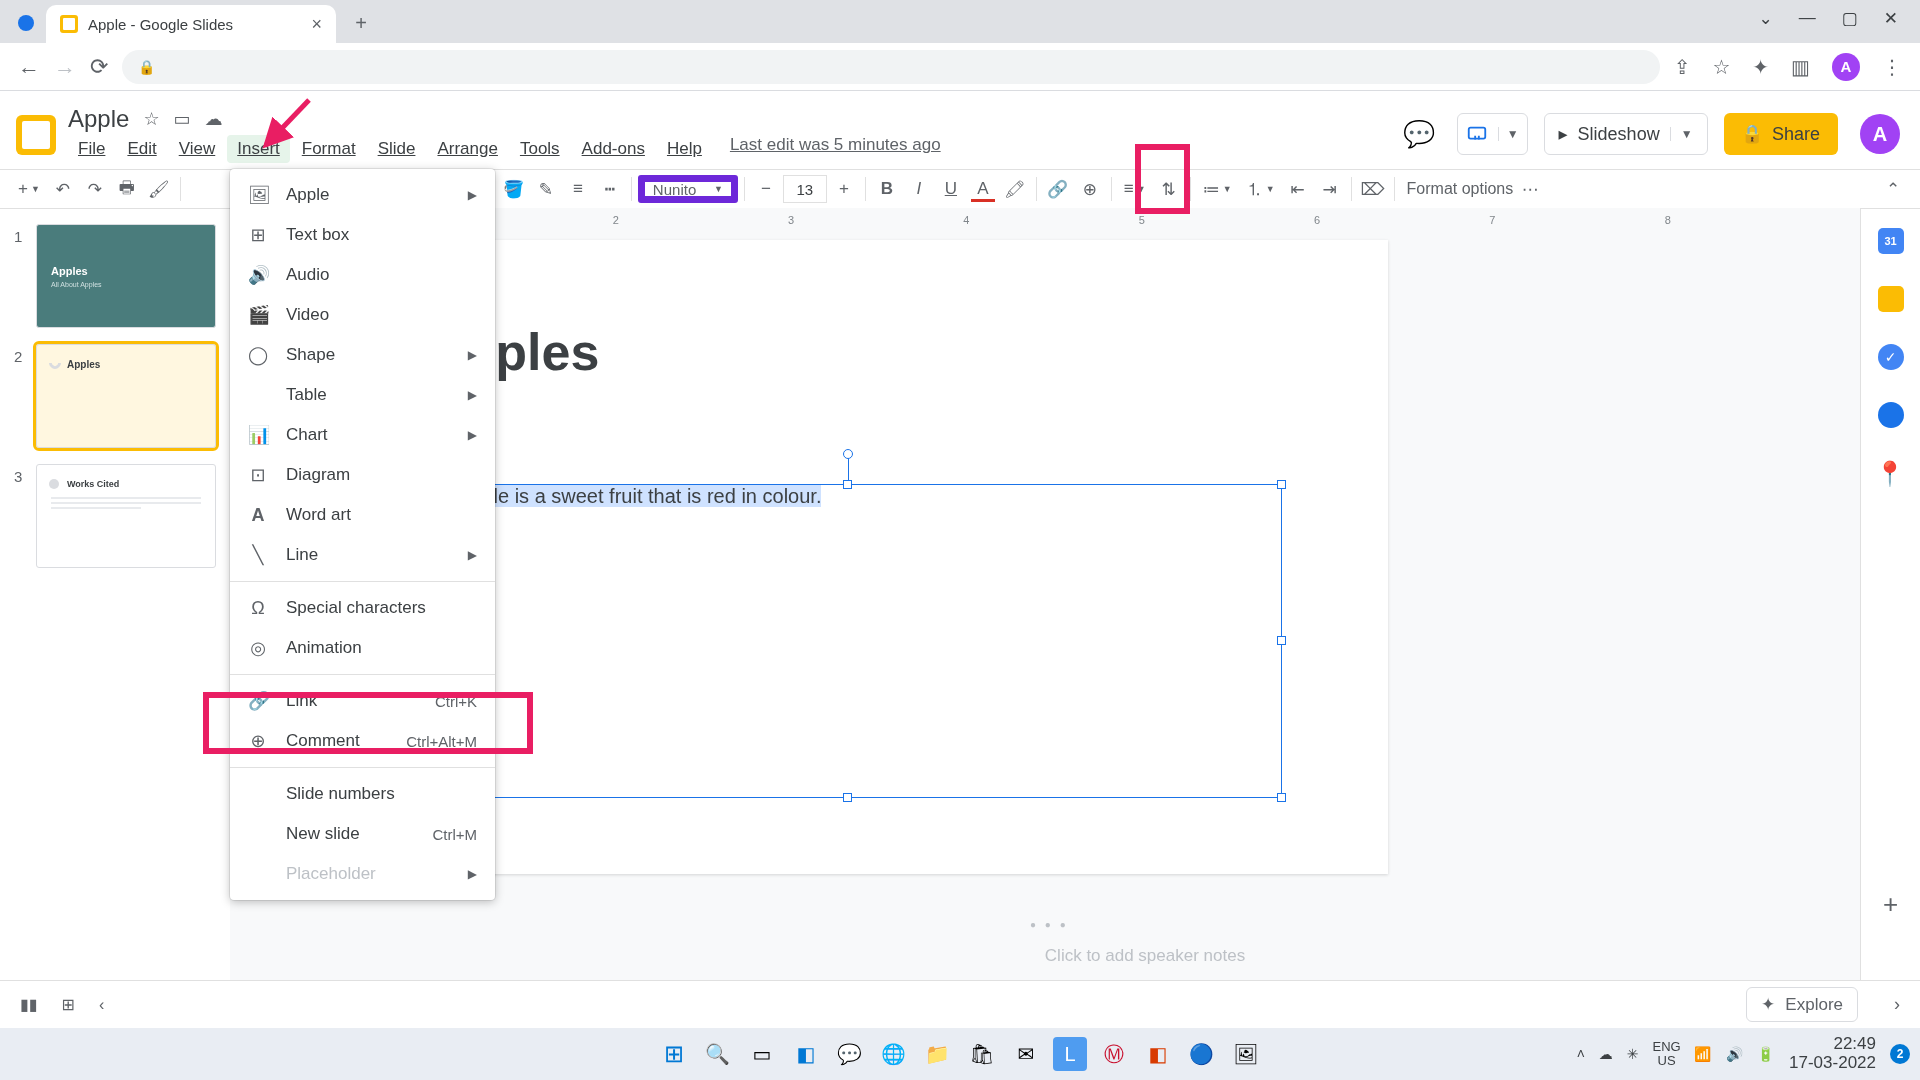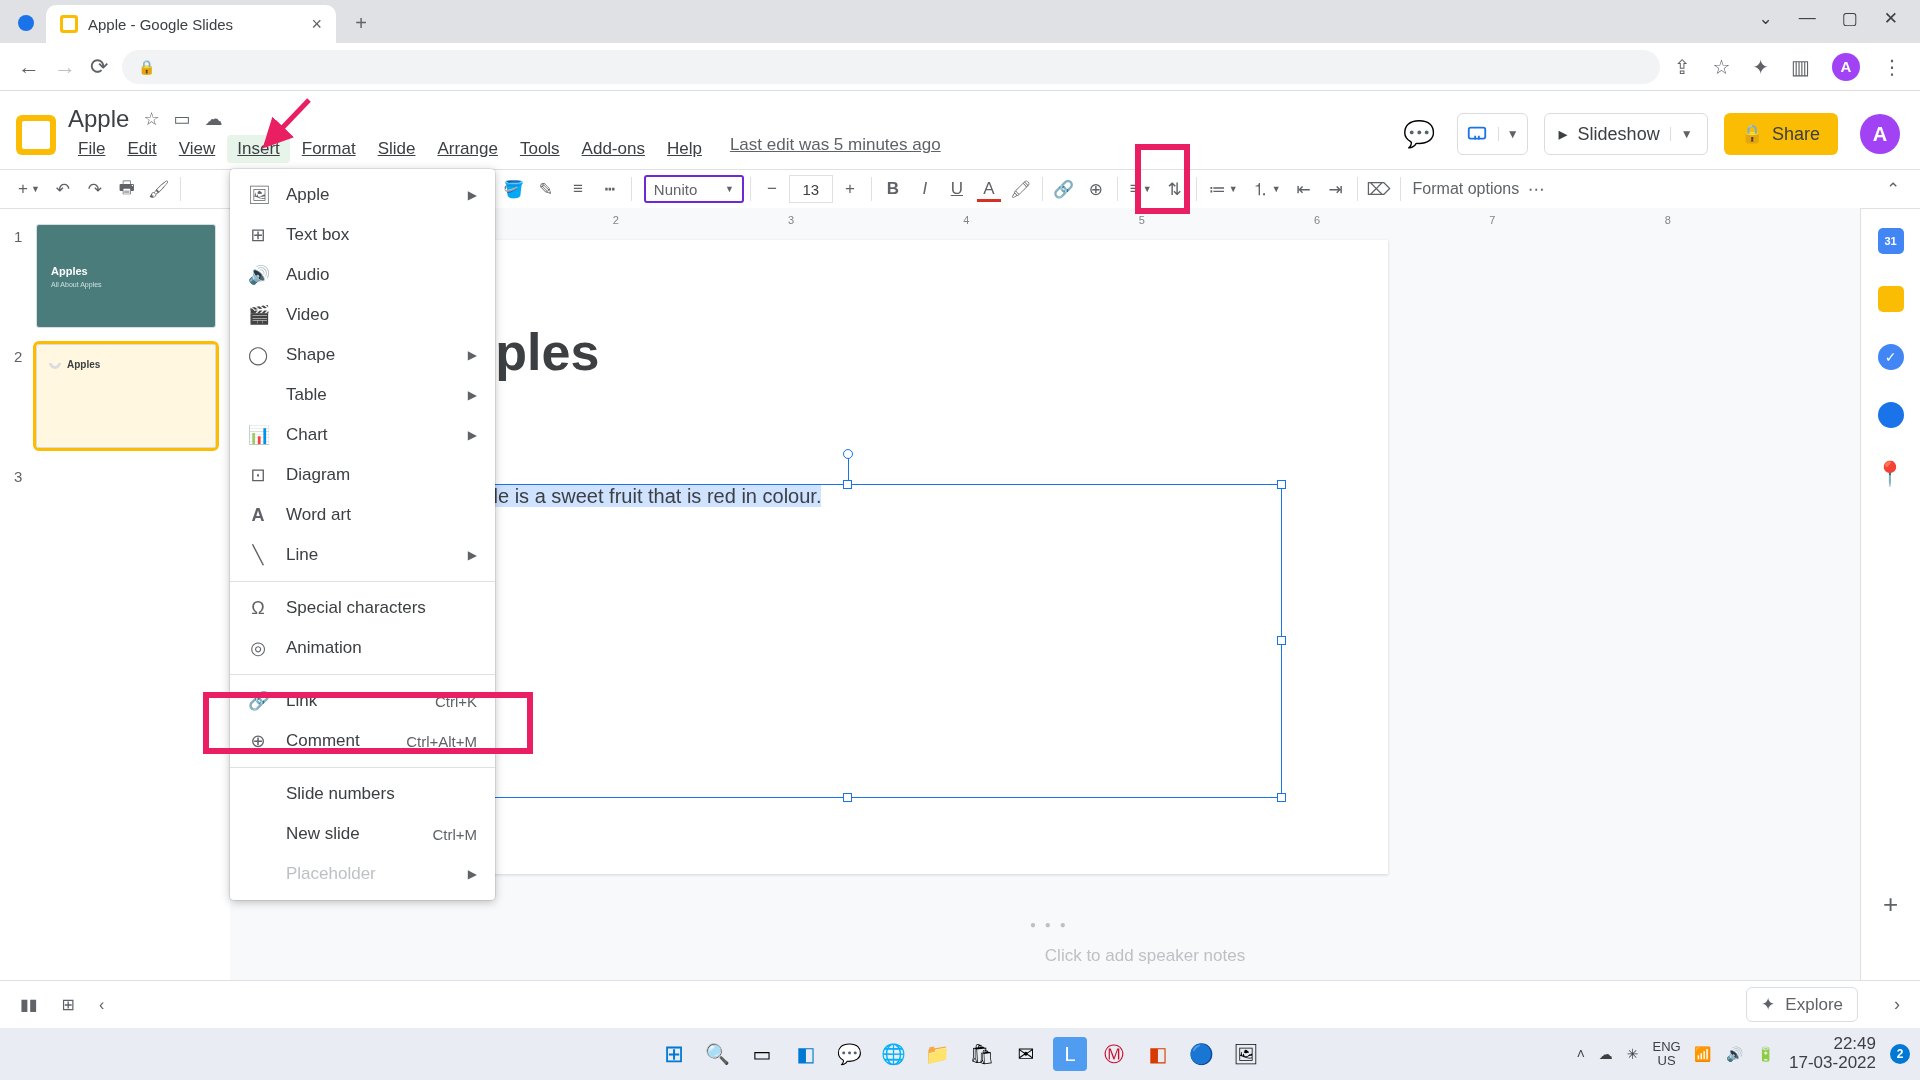--- a/index.html
+++ b/index.html
@@ -44,21 +44,21 @@
 .slideshow-btn{ height:42px; border:1px solid #dadce0; border-radius:6px; display:flex;align-items:center;padding:0 14px; gap:10px; font-size:18px; color:#3c4043; }
 .slideshow-caret{border-left:1px solid #dadce0;padding-left:10px;font-size:12px;color:#5f6368;}
 .share-btn{ height:42px; background:#fbbc04; border-radius:6px; display:flex;align-items:center; gap:8px; padding:0 18px; font-size:18px; font-weight:500; color:#3c4043; }
 .avatar-lg{width:40px;height:40px;border-radius:50%;background:#a142f4;color:#fff;display:flex;align-items:center;justify-content:center;font-weight:600;font-size:20px;margin-left:6px;}
 
 
 .toolbar { height:40px; border-top:1px solid #e0e0e0; border-bottom:1px solid #e0e0e0; display:flex; align-items:center; padding:0 12px; gap:2px; color:#5f6368; font-size:17px; position:relative; }
 .tb { width:30px; height:30px; display:flex;align-items:center;justify-content:center; }
 .tb.wide { width:auto; padding:0 6px; }
 .sep { width:1px; height:24px; background:#e0e0e0; margin:0 4px; }
-.font-sel { min-width:100px; border:2px solid #6d28d9; height:28px; border-radius:3px; display:flex;align-items:center;justify-content:space-between; padding:0 8px; font-size:15px;margin-left:6px; }
+.font-sel { min-width:100px; border:7px solid #6d28d9; height:28px; border-radius:3px; display:flex;align-items:center;justify-content:space-between; padding:0 8px; font-size:15px; }
 .size-box { width:44px;height:28px;border:1px solid #e0e0e0;display:flex;align-items:center;justify-content:center;font-size:15px;color:#3c4043; }
 .caret{font-size:9px;margin-left:3px;}
 .text-color{position:relative;}
 .text-color::after{content:'';position:absolute;left:3px;right:3px;bottom:2px;height:3px;background:#d93025;}
 .format-opts{font-size:16px;color:#5f6368;margin-left:6px;}
 .tb-collapse{margin-left:auto;}
 
 
 .dropdown { position:absolute; left:230px; top:169px; width:265px; background:#fff; box-shadow:0 2px 10px rgba(0,0,0,.25),0 0 0 1px rgba(0,0,0,.08); border-radius:4px; padding:6px 0; z-index:50; font-size:17px; color:#3c4043; }
 .dd-item { height:40px; display:flex; align-items:center; padding:0 18px; gap:18px; position:relative; }
@@ -299,20 +299,29 @@
     </div>
     <div class="thumb-row">
       <div class="thumb-num">2</div>
       <div class="thumb thumb-2 sel">
         <div class="t-dot"></div>
         <div class="t-head">Apples</div>
       </div>
     </div>
     <div class="thumb-row">
       <div class="thumb-num">3</div>
+      <div class="thumb thumb-3">
+        <div class="t-dot"></div>
+        <div class="t-head">Works Cited</div>
+        <div class="t-lines">
+            <div></div>
+            <div></div>
+            <div style="width:60%"></div>
+          </div>
+      </div>
     </div>
   </div>
 
   <div class="canvas-area">
     <div class="ruler-h">
       <span data-n=""></span>
         <span data-n="1"></span>
         <span data-n="2"></span>
         <span data-n="3"></span>
         <span data-n="4"></span>

